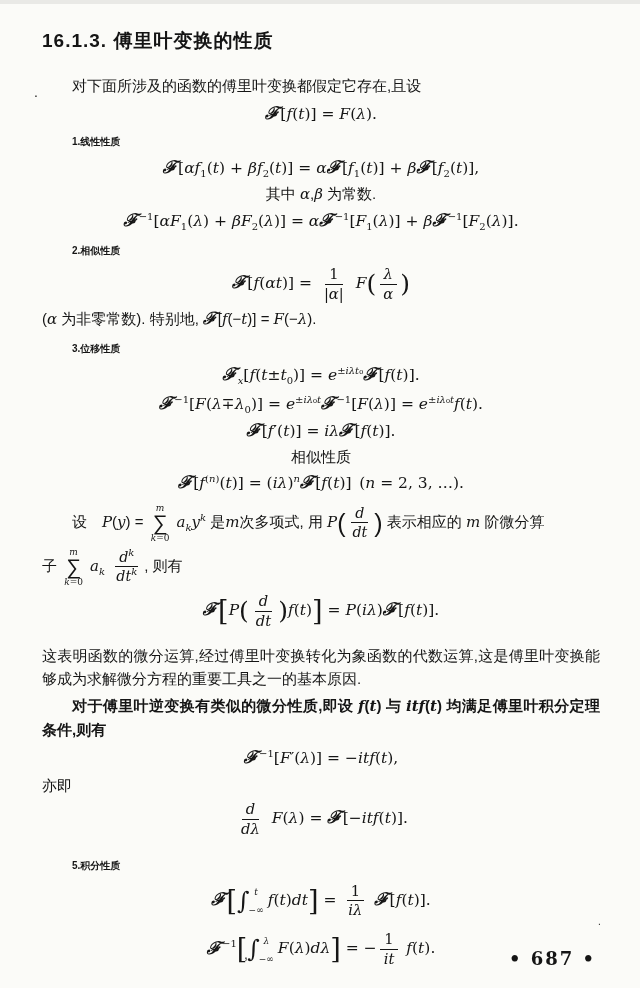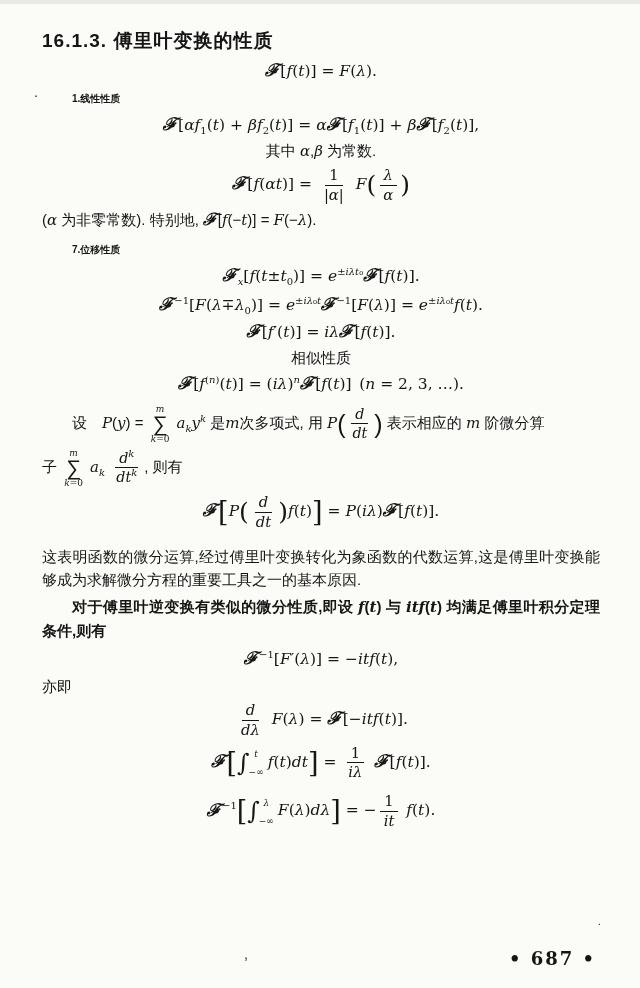--- a/index.html
+++ b/index.html
@@ -89,36 +89,39 @@
   .artifact.dot-right { left:598px; top:912px; font-size:10px; }
 </style>
 </head>
 <body>
 
 <div class="page">
   <div class="content">
 
     <h1 class="doc-title">16.1.3. 傅里叶变换的性质</h1>
 
+    <p class="para indent mt20">对下面所涉及的函数的傅里叶变换都假定它存在,且设</p>
     <div class="formula mt4"><span class="sf">ℱ</span>[<i>f</i>(<i>t</i>)] = <i>F</i>(<i>λ</i>).</div>
 
     <p class="prop-heading mt4">1.线性性质</p>
     <div class="formula mt2"><span class="sf">ℱ</span>[<i>αf</i><sub>1</sub>(<i>t</i>) + <i>βf</i><sub>2</sub>(<i>t</i>)] = <i>α</i><span class="sf">ℱ</span>[<i>f</i><sub>1</sub>(<i>t</i>)] + <i>β</i><span class="sf">ℱ</span>[<i>f</i><sub>2</sub>(<i>t</i>)],</div>
     <p class="para mt2">其中 <i>α</i>,<i>β</i> 为常数.</p>
+    <div class="formula mt2"><span class="sf">ℱ</span><sup>−1</sup>[<i>αF</i><sub>1</sub>(<i>λ</i>) + <i>βF</i><sub>2</sub>(<i>λ</i>)] = <i>α</i><span class="sf">ℱ</span><sup>−1</sup>[<i>F</i><sub>1</sub>(<i>λ</i>)] + <i>β</i><span class="sf">ℱ</span><sup>−1</sup>[<i>F</i><sub>2</sub>(<i>λ</i>)].</div>
 
+    <p class="prop-heading mt6">2.相似性质</p>
     <div class="formula mt4"><span class="sf">ℱ</span>[<i>f</i>(<i>αt</i>)] = <span class="frac">
           <span class="num">1</span>
           <span class="den">|<i>α</i>|</span>
         </span>&nbsp;<i>F</i><span class="bp">(</span><span class="frac">
           <span class="num"><i>λ</i></span>
           <span class="den"><i>α</i></span>
         </span><span class="bp">)</span></div>
     <p class="para mt4">(<i>α</i> 为非零常数). 特别地, <span class="sf">ℱ</span>[<i>f</i>(−<i>t</i>)] = <i>F</i>(−<i>λ</i>).</p>
 
-    <p class="prop-heading mt6">7.位移性质</p>
+    <p class="prop-heading mt6">3.位移性质</p>
     <div class="formula mt2"><span class="sf">ℱ</span><sub><i>x</i></sub>[<i>f</i>(<i>t</i>±<i>t</i><sub>0</sub>)] = <i>e</i><sup>±<i>iλt</i>₀</sup><span class="sf">ℱ</span>[<i>f</i>(<i>t</i>)].</div>
     <div class="formula mt4"><span class="sf">ℱ</span><sup>−1</sup>[<i>F</i>(<i>λ</i>∓<i>λ</i><sub>0</sub>)] = <i>e</i><sup>±<i>iλ</i>₀<i>t</i></sup><span class="sf">ℱ</span><sup>−1</sup>[<i>F</i>(<i>λ</i>)] = <i>e</i><sup>±<i>iλ</i>₀<i>t</i></sup><i>f</i>(<i>t</i>).</div>
 
     <div class="formula mt2"><span class="sf">ℱ</span>[<i>f</i>′(<i>t</i>)] = <i>iλ</i><span class="sf">ℱ</span>[<i>f</i>(<i>t</i>)].</div>
     <p class="para mt2">相似性质</p>
     <div class="formula mt2"><span class="sf">ℱ</span>[<i>f</i><sup>(<i>n</i>)</sup>(<i>t</i>)] = (<i>iλ</i>)<sup><i>n</i></sup><span class="sf">ℱ</span>[<i>f</i>(<i>t</i>)] (<i>n</i> = 2, 3, …).</div>
 
     <p class="para indent mt8">设 <i>P</i>(<i>y</i>) = <span class="msum">
           <span class="top"><i>m</i></span>
           <span class="sig">∑</span>
@@ -142,20 +145,21 @@
 
     <p class="para mt14">这表明函数的微分运算,经过傅里叶变换转化为象函数的代数运算,这是傅里叶变换能够成为求解微分方程的重要工具之一的基本原因.</p>
     <p class="para hang mt4">对于傅里叶逆变换有类似的微分性质,即设 <i>f</i>(<i>t</i>) 与 <i>itf</i>(<i>t</i>) 均满足傅里叶积分定理条件,则有</p>
     <div class="formula mt4"><span class="sf">ℱ</span><sup>−1</sup>[<i>F</i>′(<i>λ</i>)] = −<i>itf</i>(<i>t</i>),</div>
     <p class="para mt4">亦即</p>
     <div class="formula mt4"><span class="frac">
           <span class="num"><i>d</i></span>
           <span class="den"><i>dλ</i></span>
         </span> <i>F</i>(<i>λ</i>) = <span class="sf">ℱ</span>[−<i>itf</i>(<i>t</i>)].</div>
 
+    <p class="prop-heading mt16">5.积分性质</p>
     <div class="formula mt6"><span class="sf">ℱ</span><span class="bb">[</span><span class="isign">∫</span><span class="ilims">
           <span><i>t</i></span>
           <span>−∞</span>
         </span><i>f</i>(<i>t</i>)<i>dt</i><span class="bb">]</span> = <span class="frac">
           <span class="num">1</span>
           <span class="den"><i>iλ</i></span>
         </span> <span class="sf">ℱ</span>[<i>f</i>(<i>t</i>)].</div>
     <div class="formula mt12"><span class="sf">ℱ</span><sup>−1</sup><span class="bb">[</span><span class="isign">∫</span><span class="ilims">
           <span><i>λ</i></span>
           <span>−∞</span>

